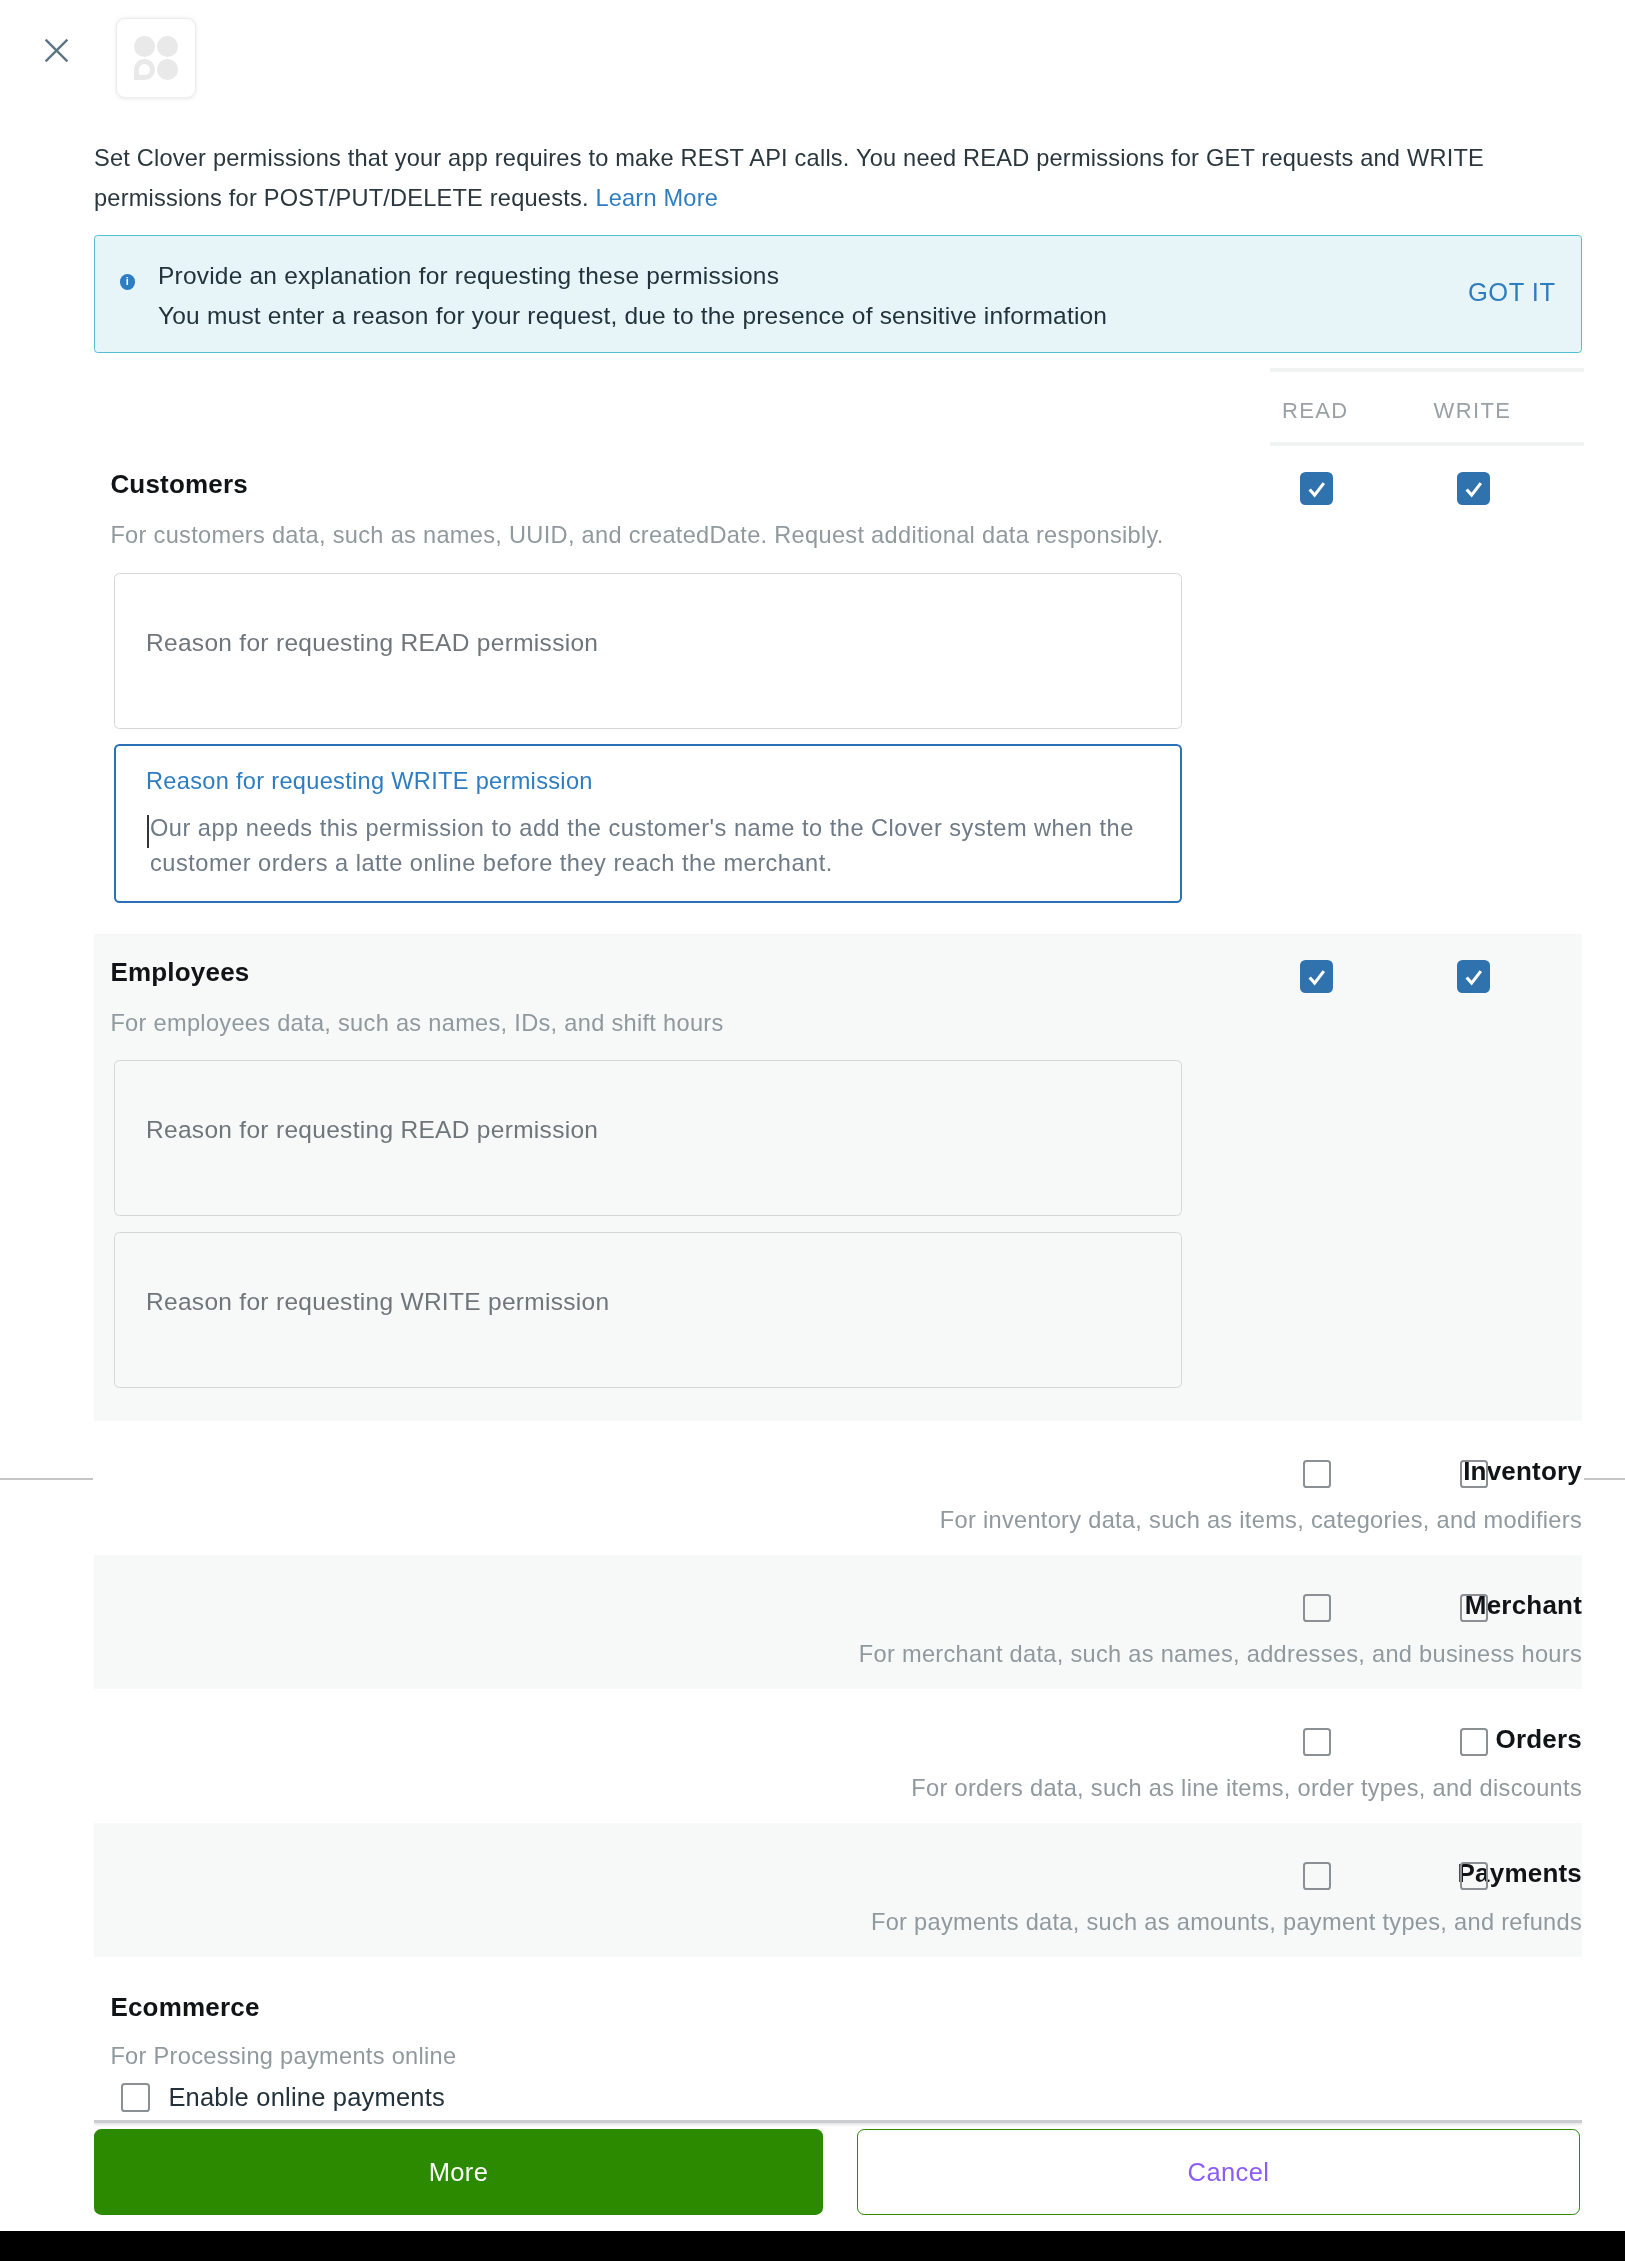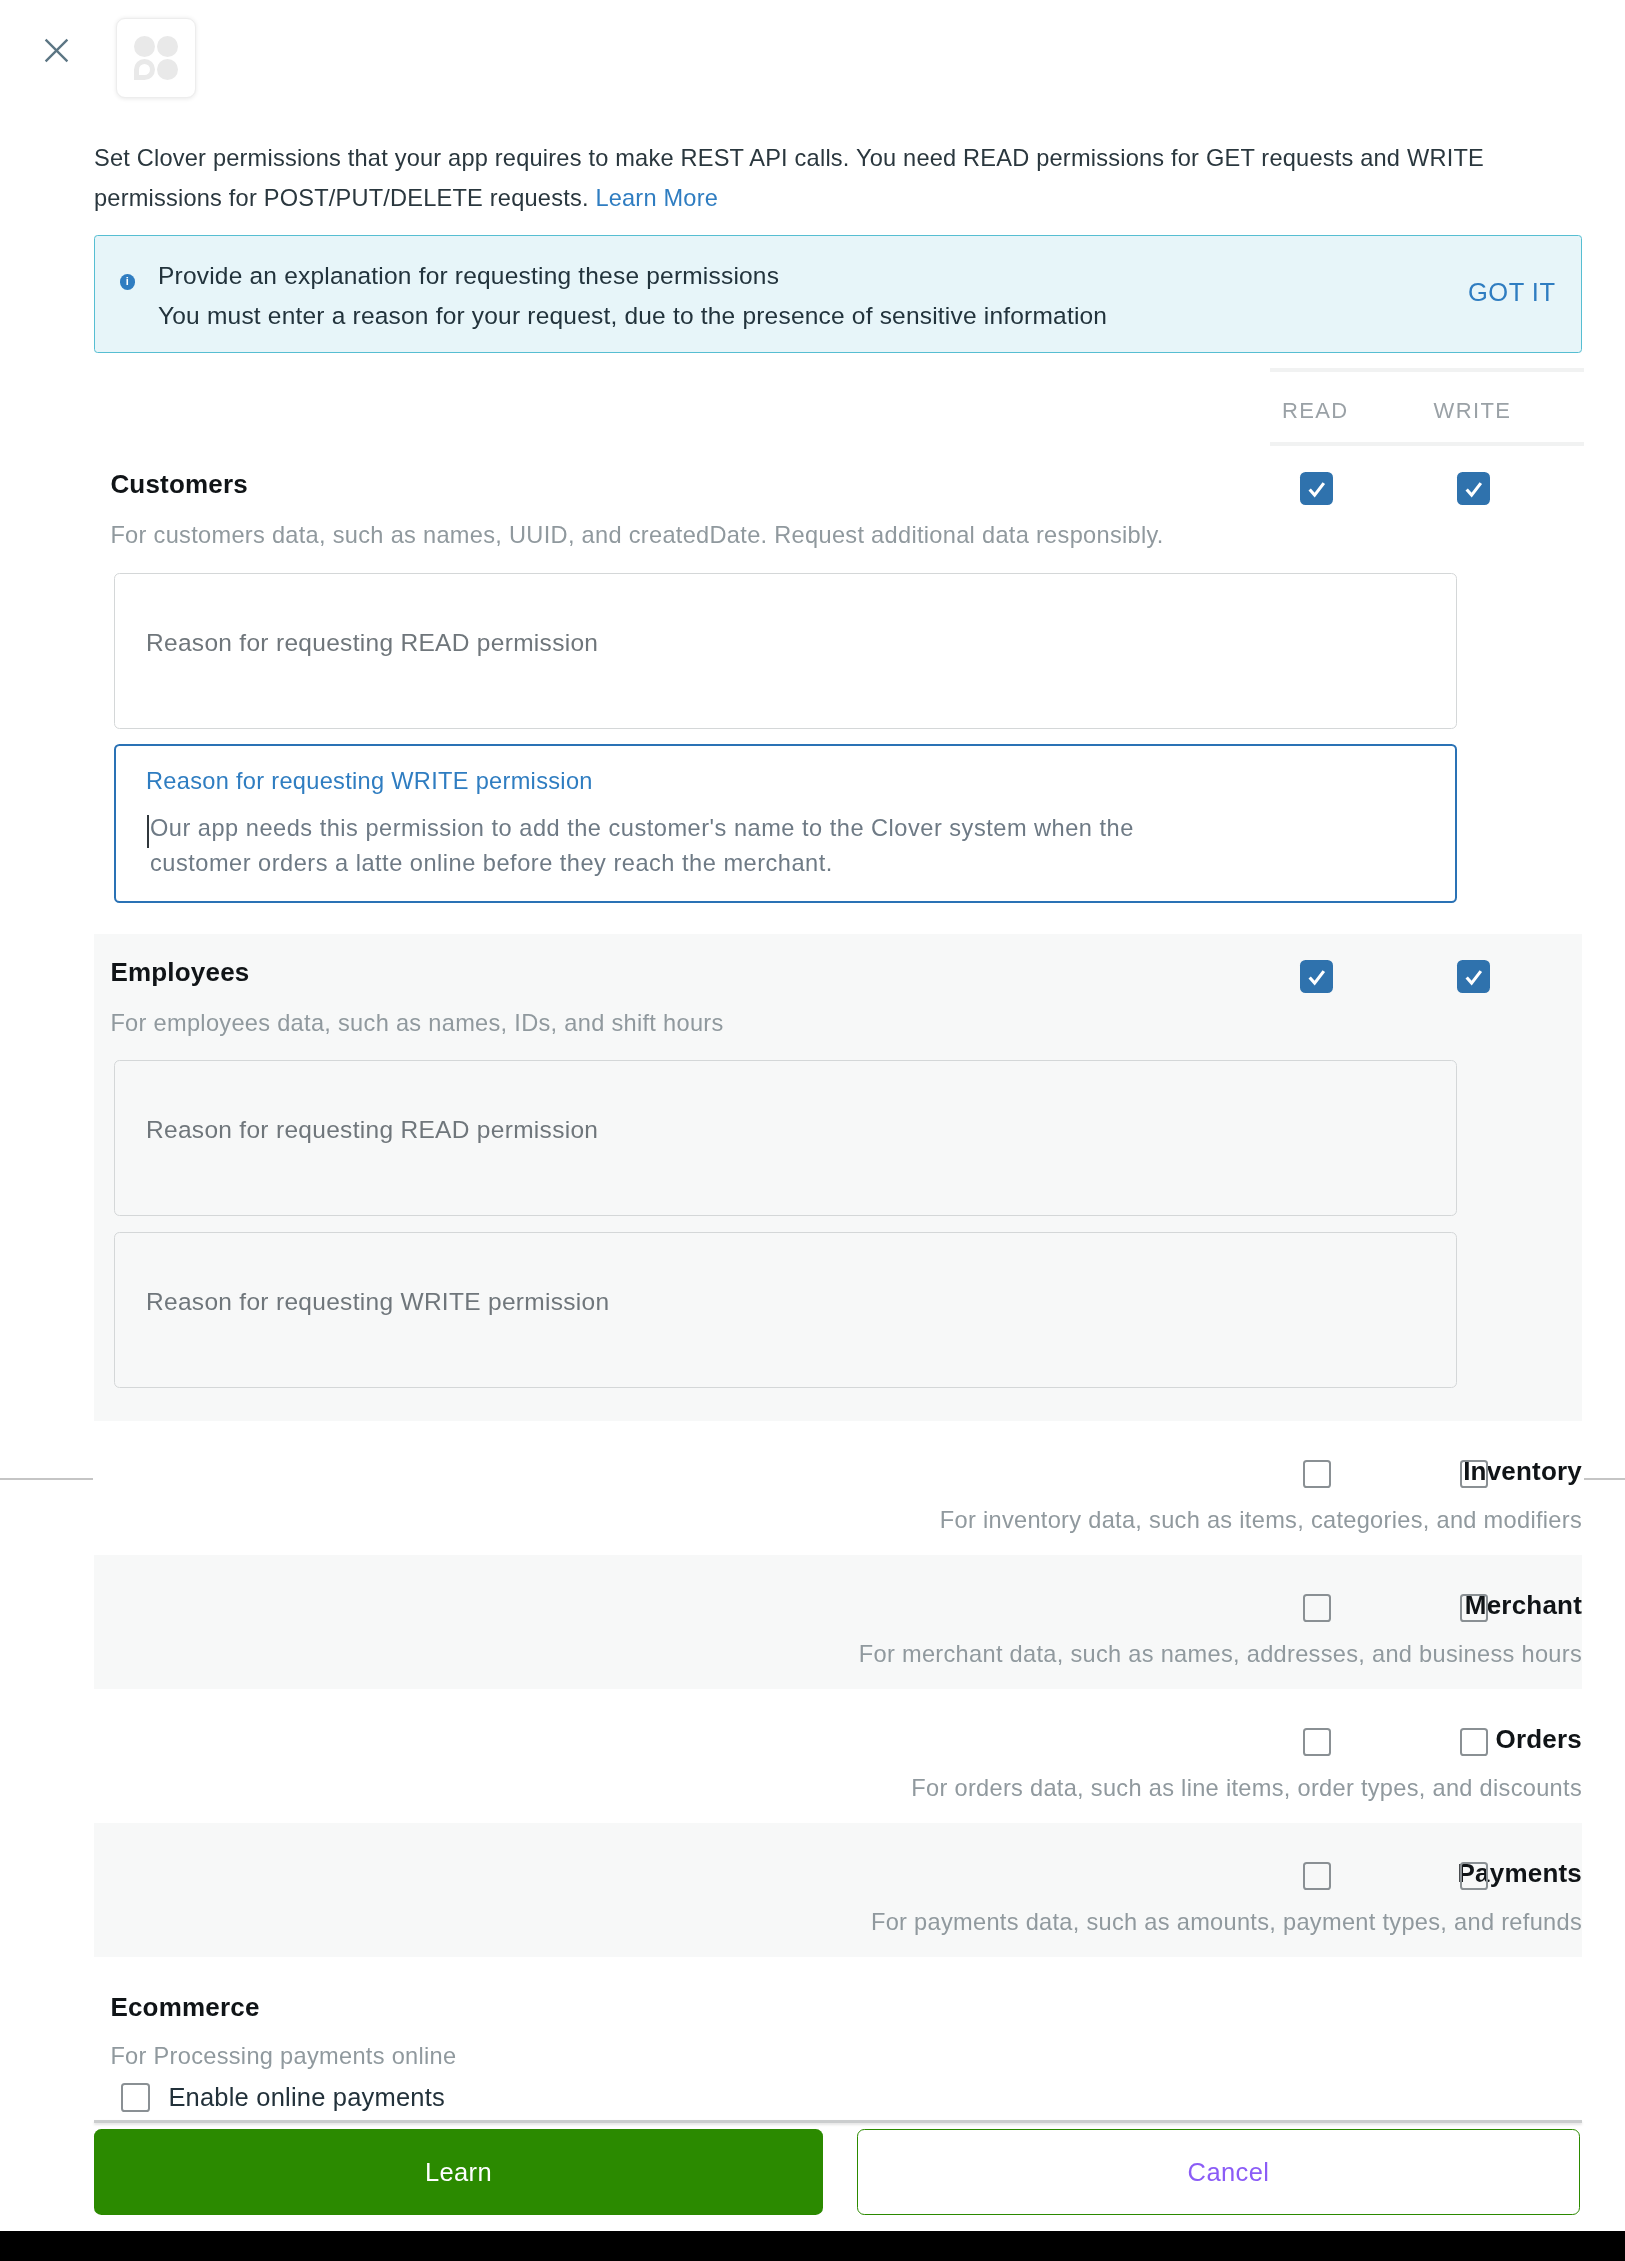--- a/index.html
+++ b/index.html
@@ -46,21 +46,21 @@
   .row.gray { background:#f7f8f8; }
   .row.detail { padding-top:23px; padding-bottom:18px; }
   .row.simple { padding-top:35px; height:134px;text-align:right; }
   .row.last { padding-top:35px; }
   .row h3 { font-size:26px; font-weight:700; color:#101417; letter-spacing:0.2px; line-height:31px; margin-bottom:22px; }
   .row.simple h3, .row.last h3 { margin-bottom:20px; }
   .row .desc { font-size:23.6px; color:#90999e; letter-spacing:0.3px; line-height:27px; margin-bottom:23.6px; }
   .row.simple .desc, .row.last .desc { margin-bottom:0; }
 
   
-  .ta { position:relative; width:1343px; height:156px; margin:0 0 15.5px 3.6px; background:#fff;
+  .ta { position:relative; width:1068px; height:156px; margin:0 0 15.5px 3.6px; background:#fff;
     border:1.8px solid #d4d7d8; border-radius:5.5px; cursor:text; }
   .row.gray .ta { background:transparent; }
   .ta .ph { position:absolute; left:31px; top:55px; font-size:24.5px; color:#6f767b; letter-spacing:0.3px; }
   .ta.focused { border:2.7px solid #2a72b5; height:159px; margin-bottom:12.7px; }
   .ta.focused .lbl { position:absolute; left:30px; top:22px; font-size:23.6px; color:#2f7dc1; letter-spacing:0.3px; }
   .ta.focused .val { position:absolute; left:34px; top:65px; width:1036px; font-size:23.6px; color:#6e7a85;
     line-height:35px; letter-spacing:0.5px; }
   .ta.focused .caret { position:absolute; left:31px; top:69px; width:1.8px; height:33px; background:#30373c; }
 
   
@@ -229,17 +229,17 @@
           <span class="cb-unchecked"></span>
           <span class="opt-label">Enable online payments</span>
         </div>
       </section>
     </div>
 
   <div class="edge-line left"></div>
   <div class="edge-line right"></div>
 
   <div class="footer-divider"></div>
-  <button class="btn btn-save">Learn</button>
+  <button class="btn btn-save">More</button>
   <button class="btn btn-cancel">Cancel</button>
   <div class="bottom-bar"></div>
 </div>
 
 
 </body></html>

